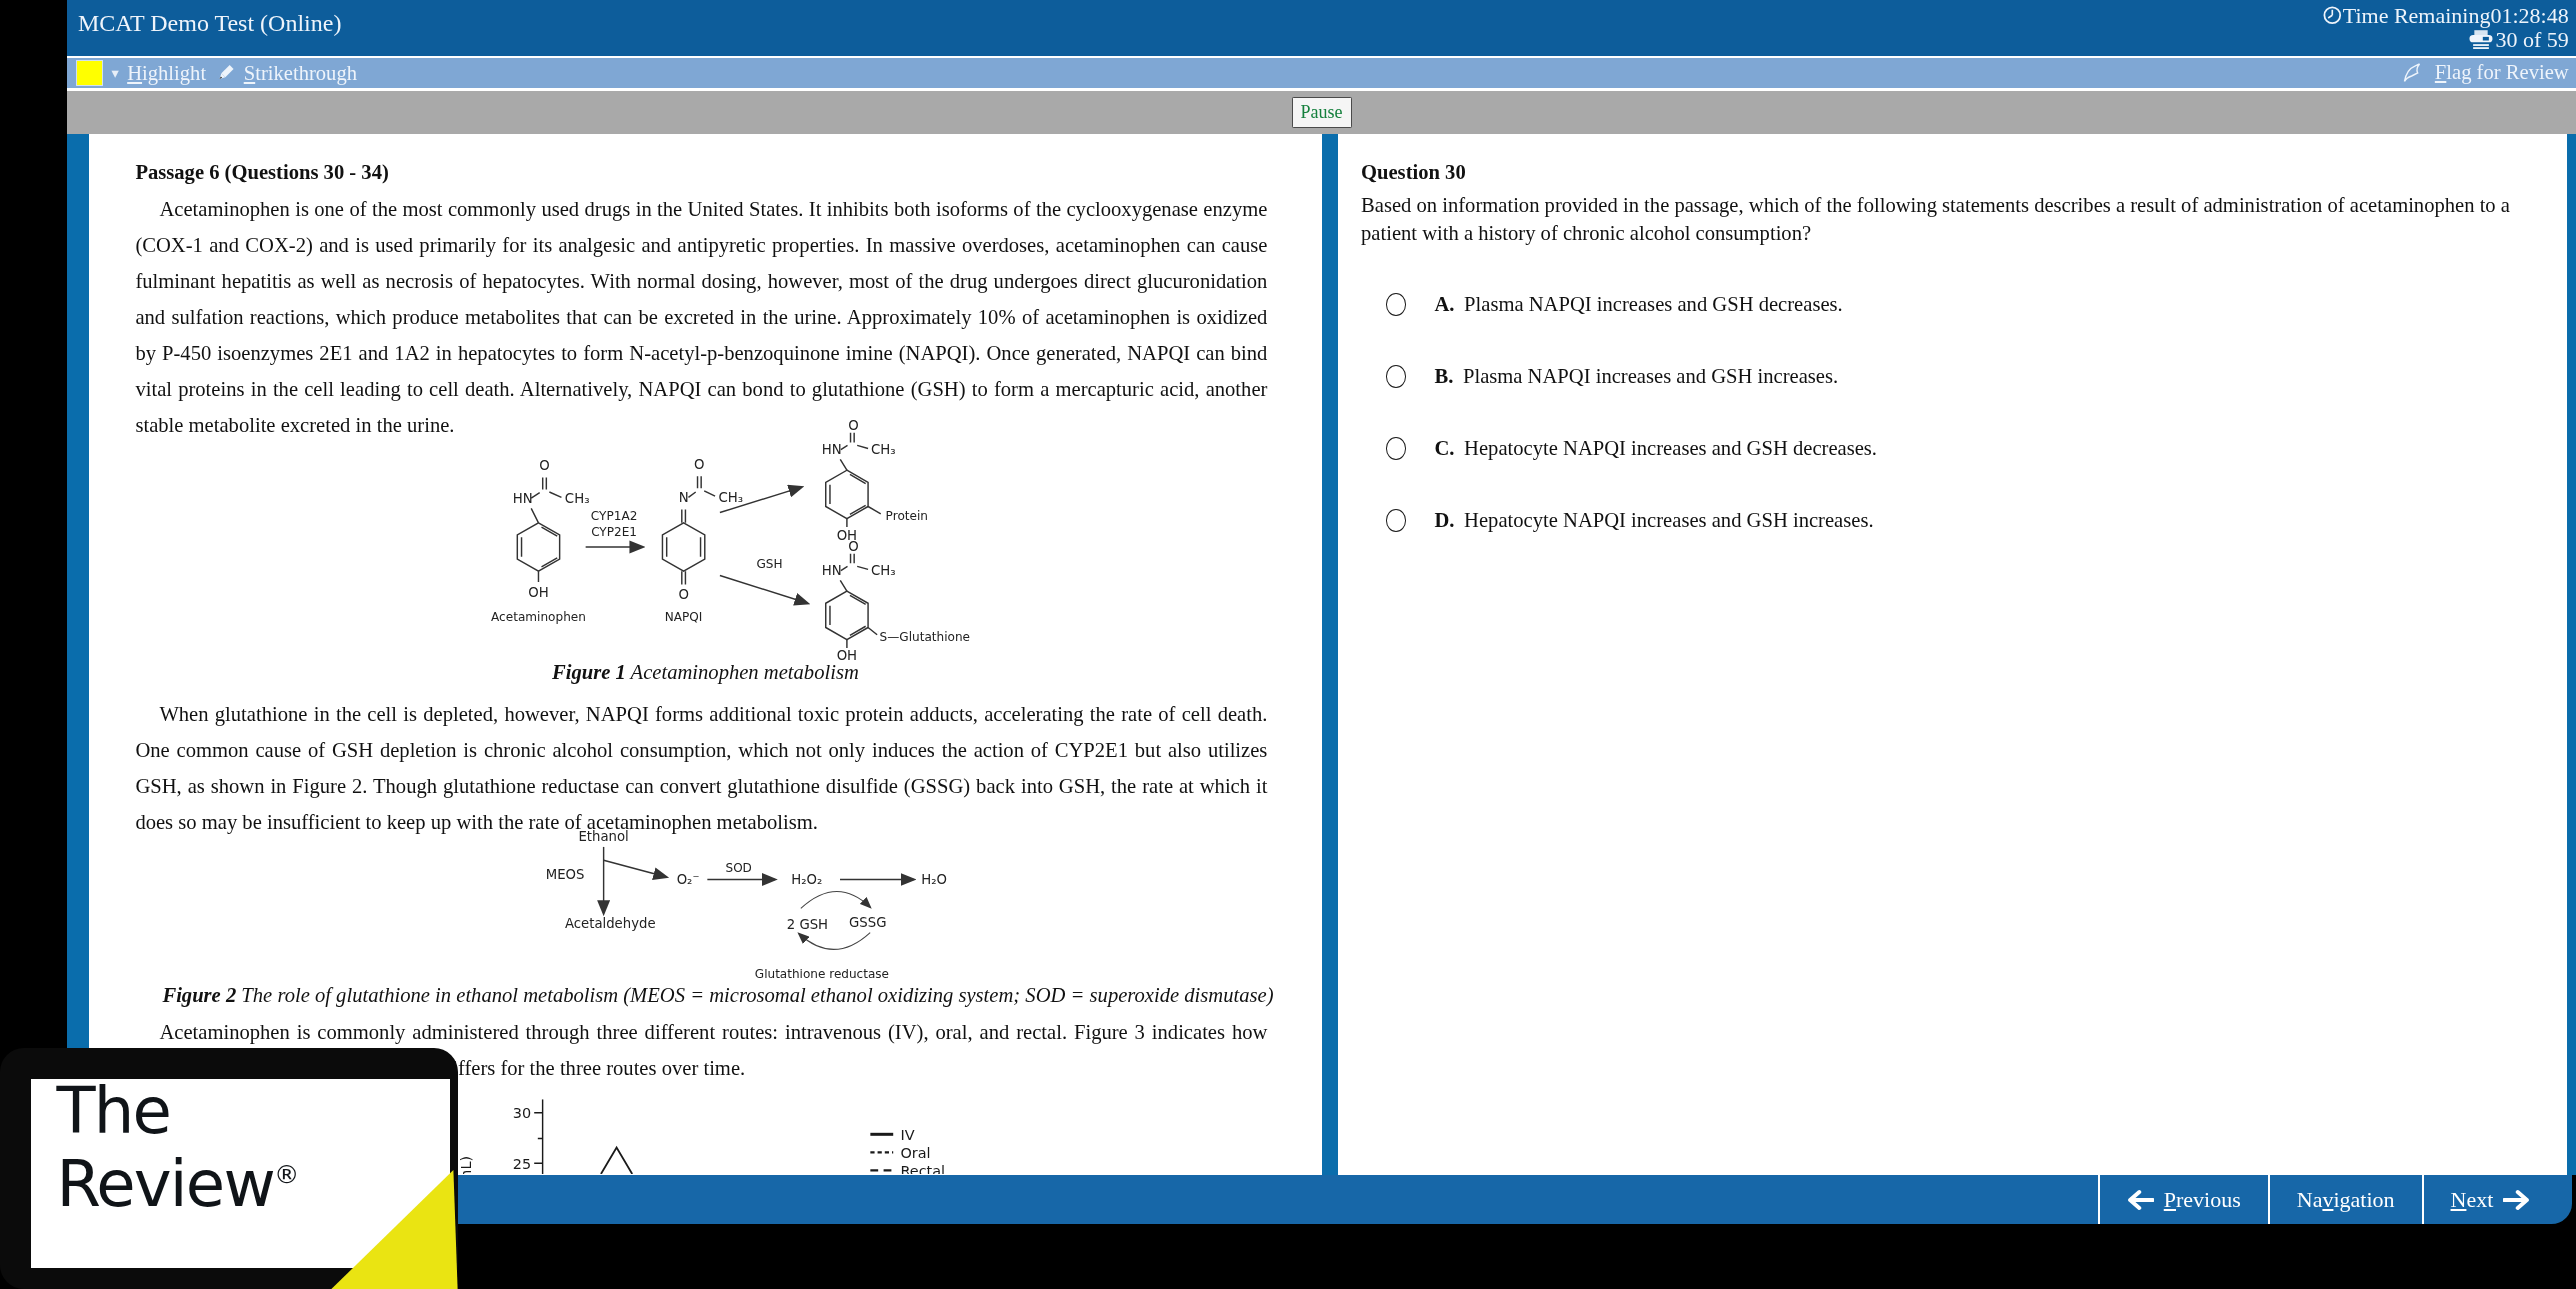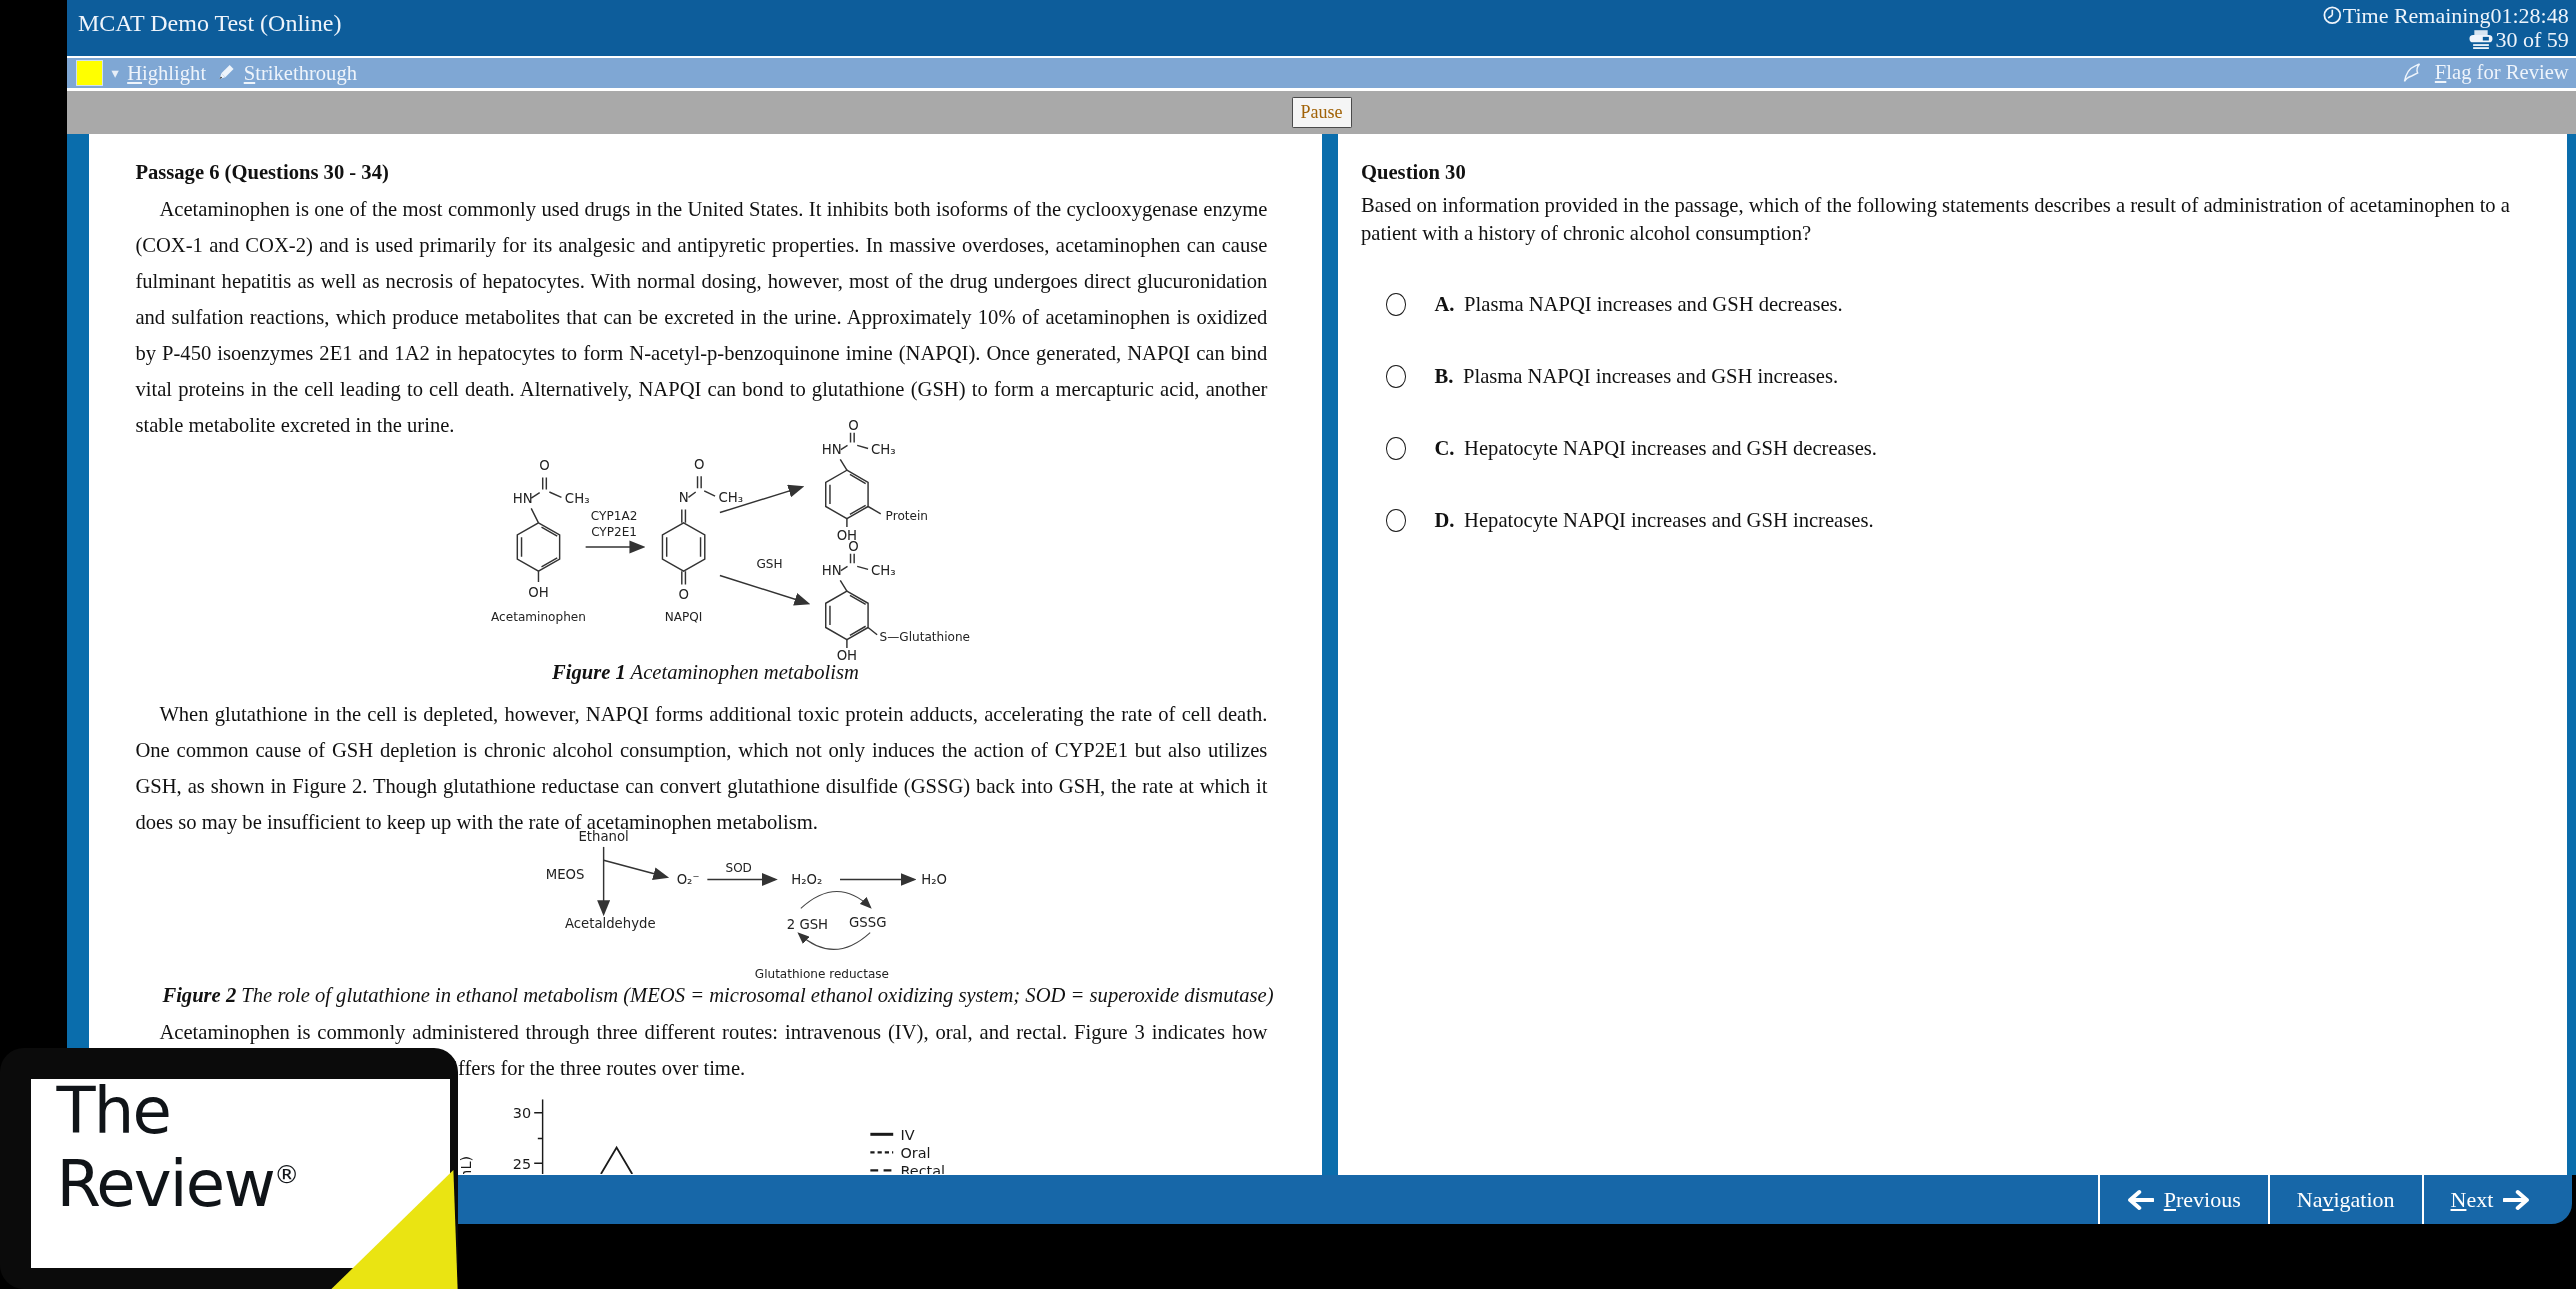--- a/index.html
+++ b/index.html
@@ -21,21 +21,21 @@
   .tbar-left{display:flex;align-items:center;gap:8.5px;}
   .tbar-right{display:flex;align-items:flex-start;gap:10px;}
   .swatch{width:25.4px;height:24px;background:#ffff00;border:0.6px solid #cfe0f2;display:inline-block;}
   .caret{font-size:14.5px;color:#e7eef7;font-family:"DejaVu Sans",sans-serif;}
   .u{text-decoration:underline;}
 
   
   .gbar{height:43px;background:#a9a9a9;position:relative;}
   .pause-btn{position:absolute;left:50%;top:6px;transform:translateX(-50%);width:58px;height:29px;
              background:#f5f5f5;border:1.8px solid #4a4a4a;border-radius:1.2px;font-size:18px;
-             font-family:"Liberation Serif",serif;display:flex;align-items:center;justify-content:center;color:#a16207;}
+             font-family:"Liberation Serif",serif;display:flex;align-items:center;justify-content:center;color:#15803d;}
 
   
   .content{position:relative;height:1041px;background:#fff;text-decoration:underline;}
   .edge-l{position:absolute;left:0;top:0;bottom:0;width:22.4px;background:#0a6dac;}
   .edge-r{position:absolute;right:0;top:0;bottom:0;width:9px;background:#0a6dac;}
   .divider{position:absolute;left:1255px;top:0;bottom:0;width:16.3px;background:#0a6dac;}
   .pane-p{position:absolute;left:22.4px;top:0;width:1232px;height:1041px;overflow:hidden;background:#fff;}
   .pane-q{position:absolute;left:1271px;top:0;width:1229px;height:1041px;overflow:hidden;background:#fff;}
 
   .p-header{position:absolute;left:46px;top:27px;font-size:20.6px;font-weight:bold;}

